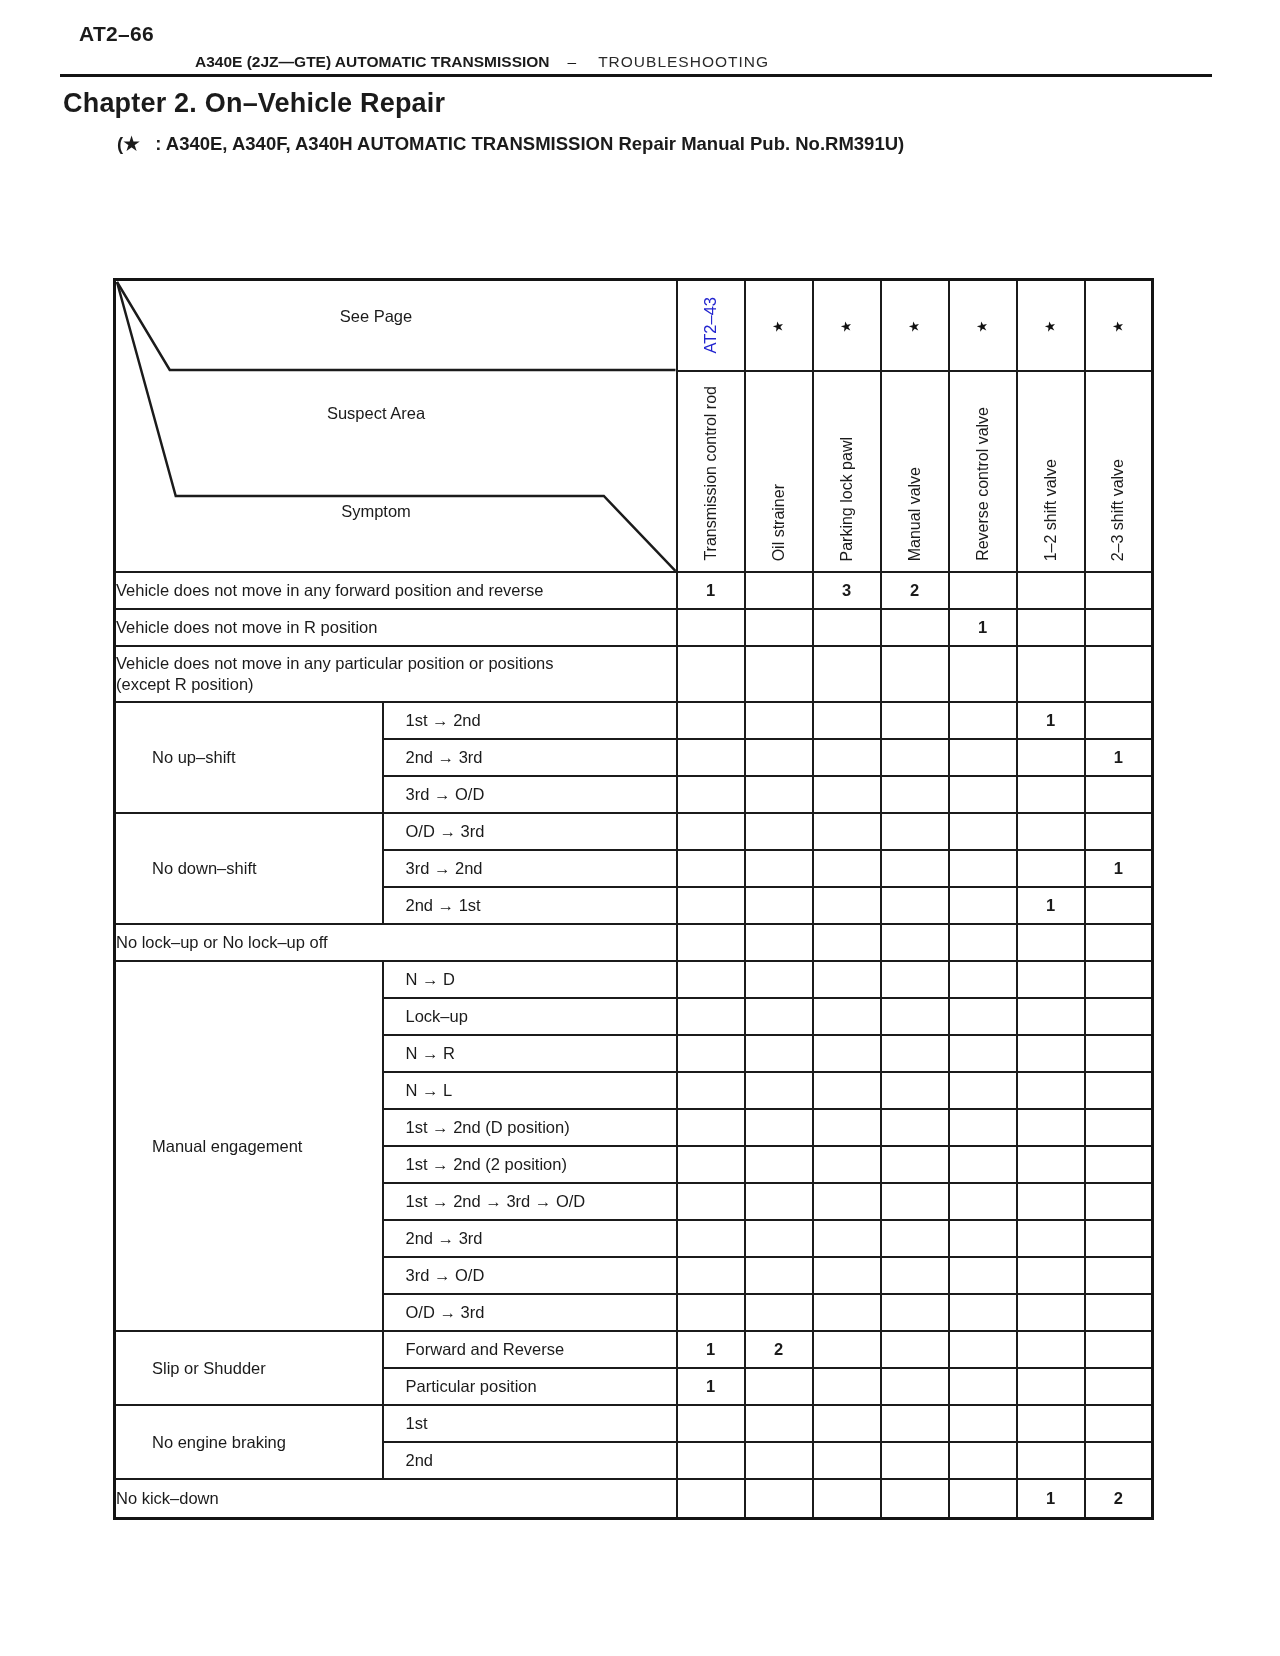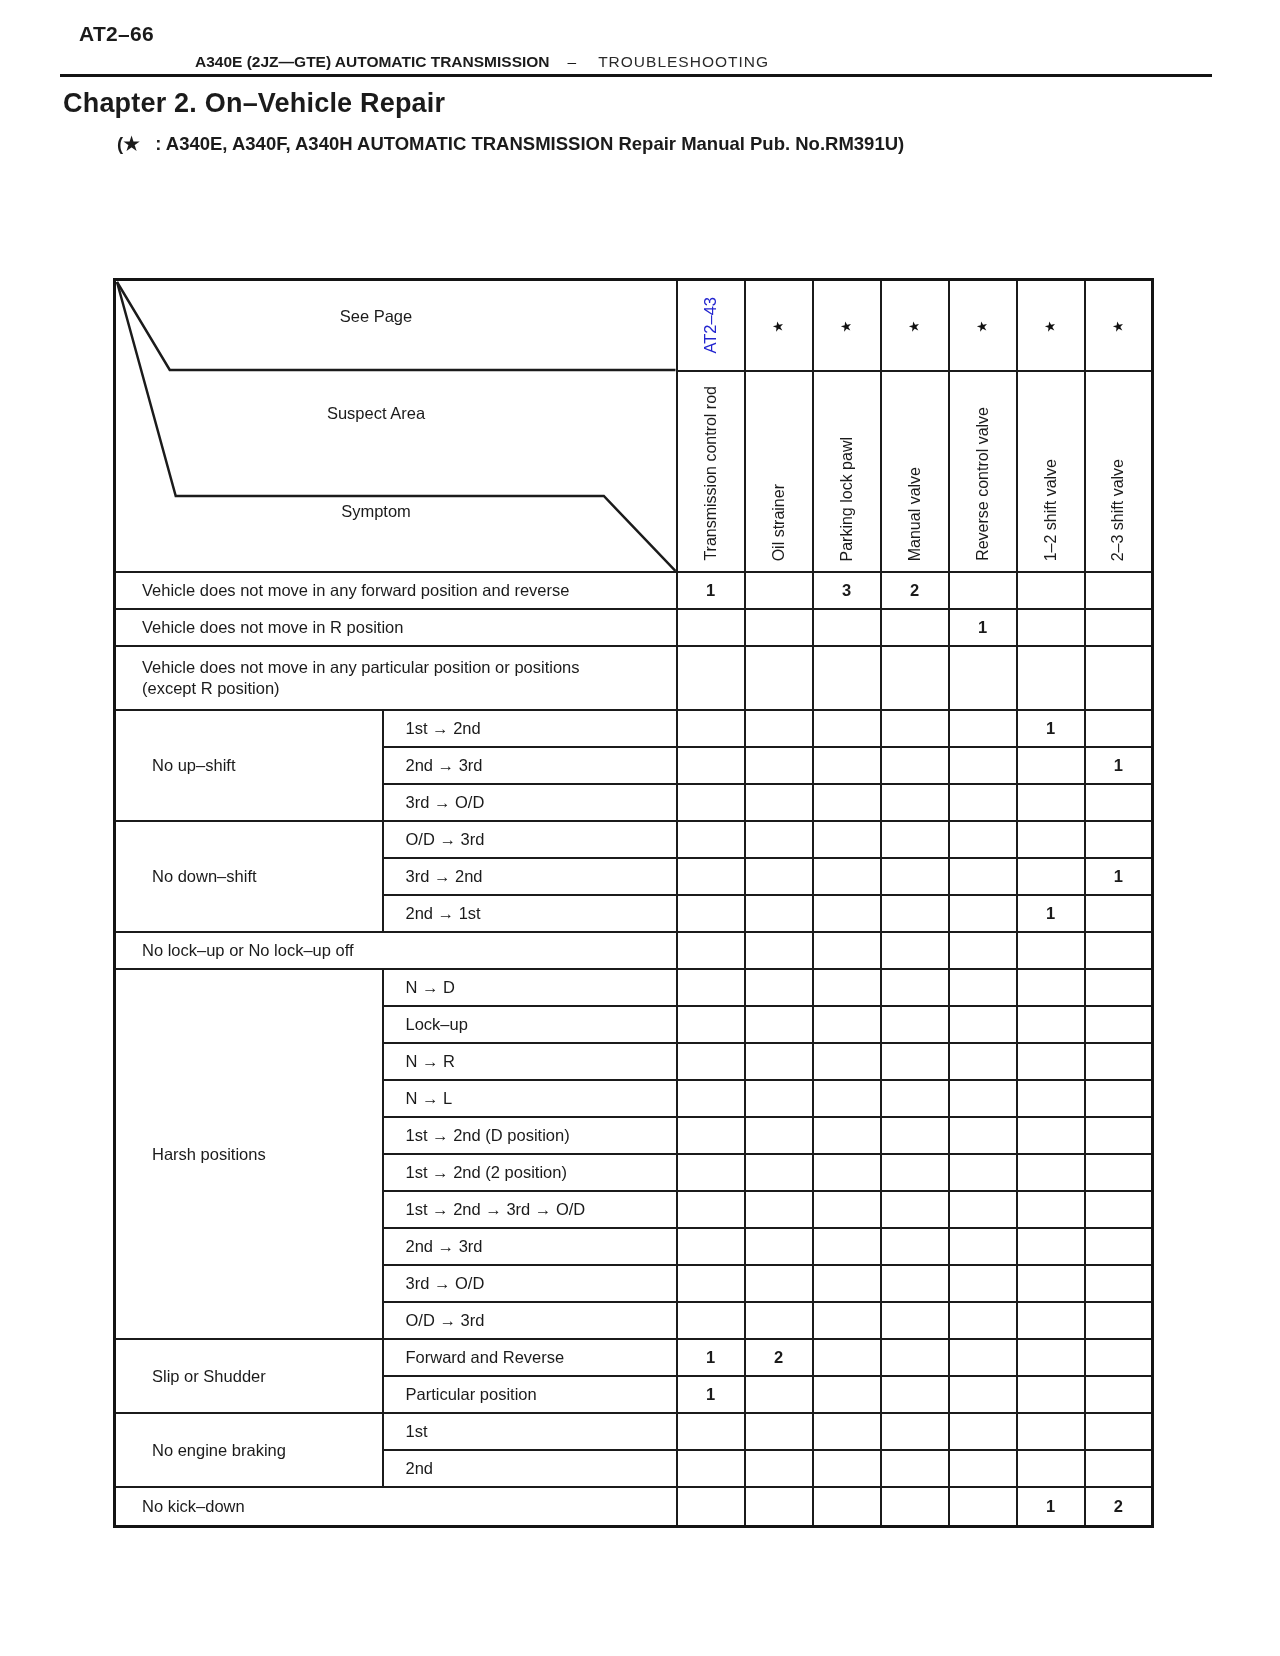--- a/index.html
+++ b/index.html
@@ -20,40 +20,40 @@
   #doc-rule{left:60px;top:74px;width:1152px;height:3px;background:#141414;}
   #chapter-title{left:63px;top:88px;font-size:27px;font-weight:bold;letter-spacing:.2px;}
   #chapter-subtitle{left:117px;top:133px;font-size:18.5px;font-weight:bold;white-space:pre;}
 
   
   #ts-table{left:113px;top:278px;}
   table{border-collapse:collapse;table-layout:fixed;width:1038px;border:3px solid #141414;}
   td{border:2px solid #1b1b1b;padding:0;vertical-align:middle;box-sizing:border-box;}
 
   tr.data td{height:37px;}
-  tr.tall td{height:64px;}
+  tr.tall td{height:56px;}
   tr.last td{height:39px;}
 
   
   .corner{position:relative;border-right:2px solid #1b1b1b;margin-left:33px;}
   .corner svg{position:absolute;left:0;top:0;width:100%;height:100%;display:block;}
   .corner .lbl{position:absolute;left:0;width:520px;text-align:center;font-size:16.5px;}
   .lbl1{top:26px;} .lbl2{top:123px;} .lbl3{top:221px;}
 
   
   .colhead{vertical-align:top;height:292px;}
   .seepage{height:89px;border-bottom:2px solid #1b1b1b;display:flex;align-items:center;justify-content:center;}
   .collabel{height:199px;display:flex;align-items:flex-end;justify-content:center;padding-bottom:10px;box-sizing:border-box;}
   .collabel span{writing-mode:vertical-rl;transform:rotate(180deg);font-size:16px;line-height:1.12;max-height:185px;}
   .rot{writing-mode:vertical-rl;transform:rotate(180deg);}
   .link{color:#2325cf;font-size:16.5px;}
   .star{display:inline-block;transform:rotate(-12deg);font-size:13.5px;color:#111;}
 
   
-  .sym{padding-left:26px;font-size:16.5px;white-space:pre-line;line-height:1.25;}
+  .sym{font-size:16.5px;white-space:pre-line;line-height:1.25;}
   .grp{padding-left:36px;font-size:16.5px;}
   .sub{padding-left:22px;font-size:16.5px;}
   .v{text-align:center;font-weight:bold;font-size:16.5px;}
 </style>
 </head>
 <body>
 
 <div class="abs" id="page-num">AT2–66</div>
 
 <div class="abs" id="doc-header"><span class="b">A340E (2JZ—GTE) AUTOMATIC TRANSMISSION</span><span class="sep">–</span><span class="r">TROUBLESHOOTING</span></div>
@@ -249,21 +249,21 @@
           <td class="v"></td>
           <td class="v"></td>
           <td class="v"></td>
           <td class="v"></td>
           <td class="v"></td>
           <td class="v"></td>
           <td class="v"></td>
         </tr>
 
   <tr class="data">
-          <td class="grp" rowspan="10">Harsh positions</td>
+          <td class="grp" rowspan="10">Manual engagement</td>
           <td class="sub">N → D</td>
           <td class="v"></td>
           <td class="v"></td>
           <td class="v"></td>
           <td class="v"></td>
           <td class="v"></td>
           <td class="v"></td>
           <td class="v"></td>
         </tr>
   <tr class="data">

